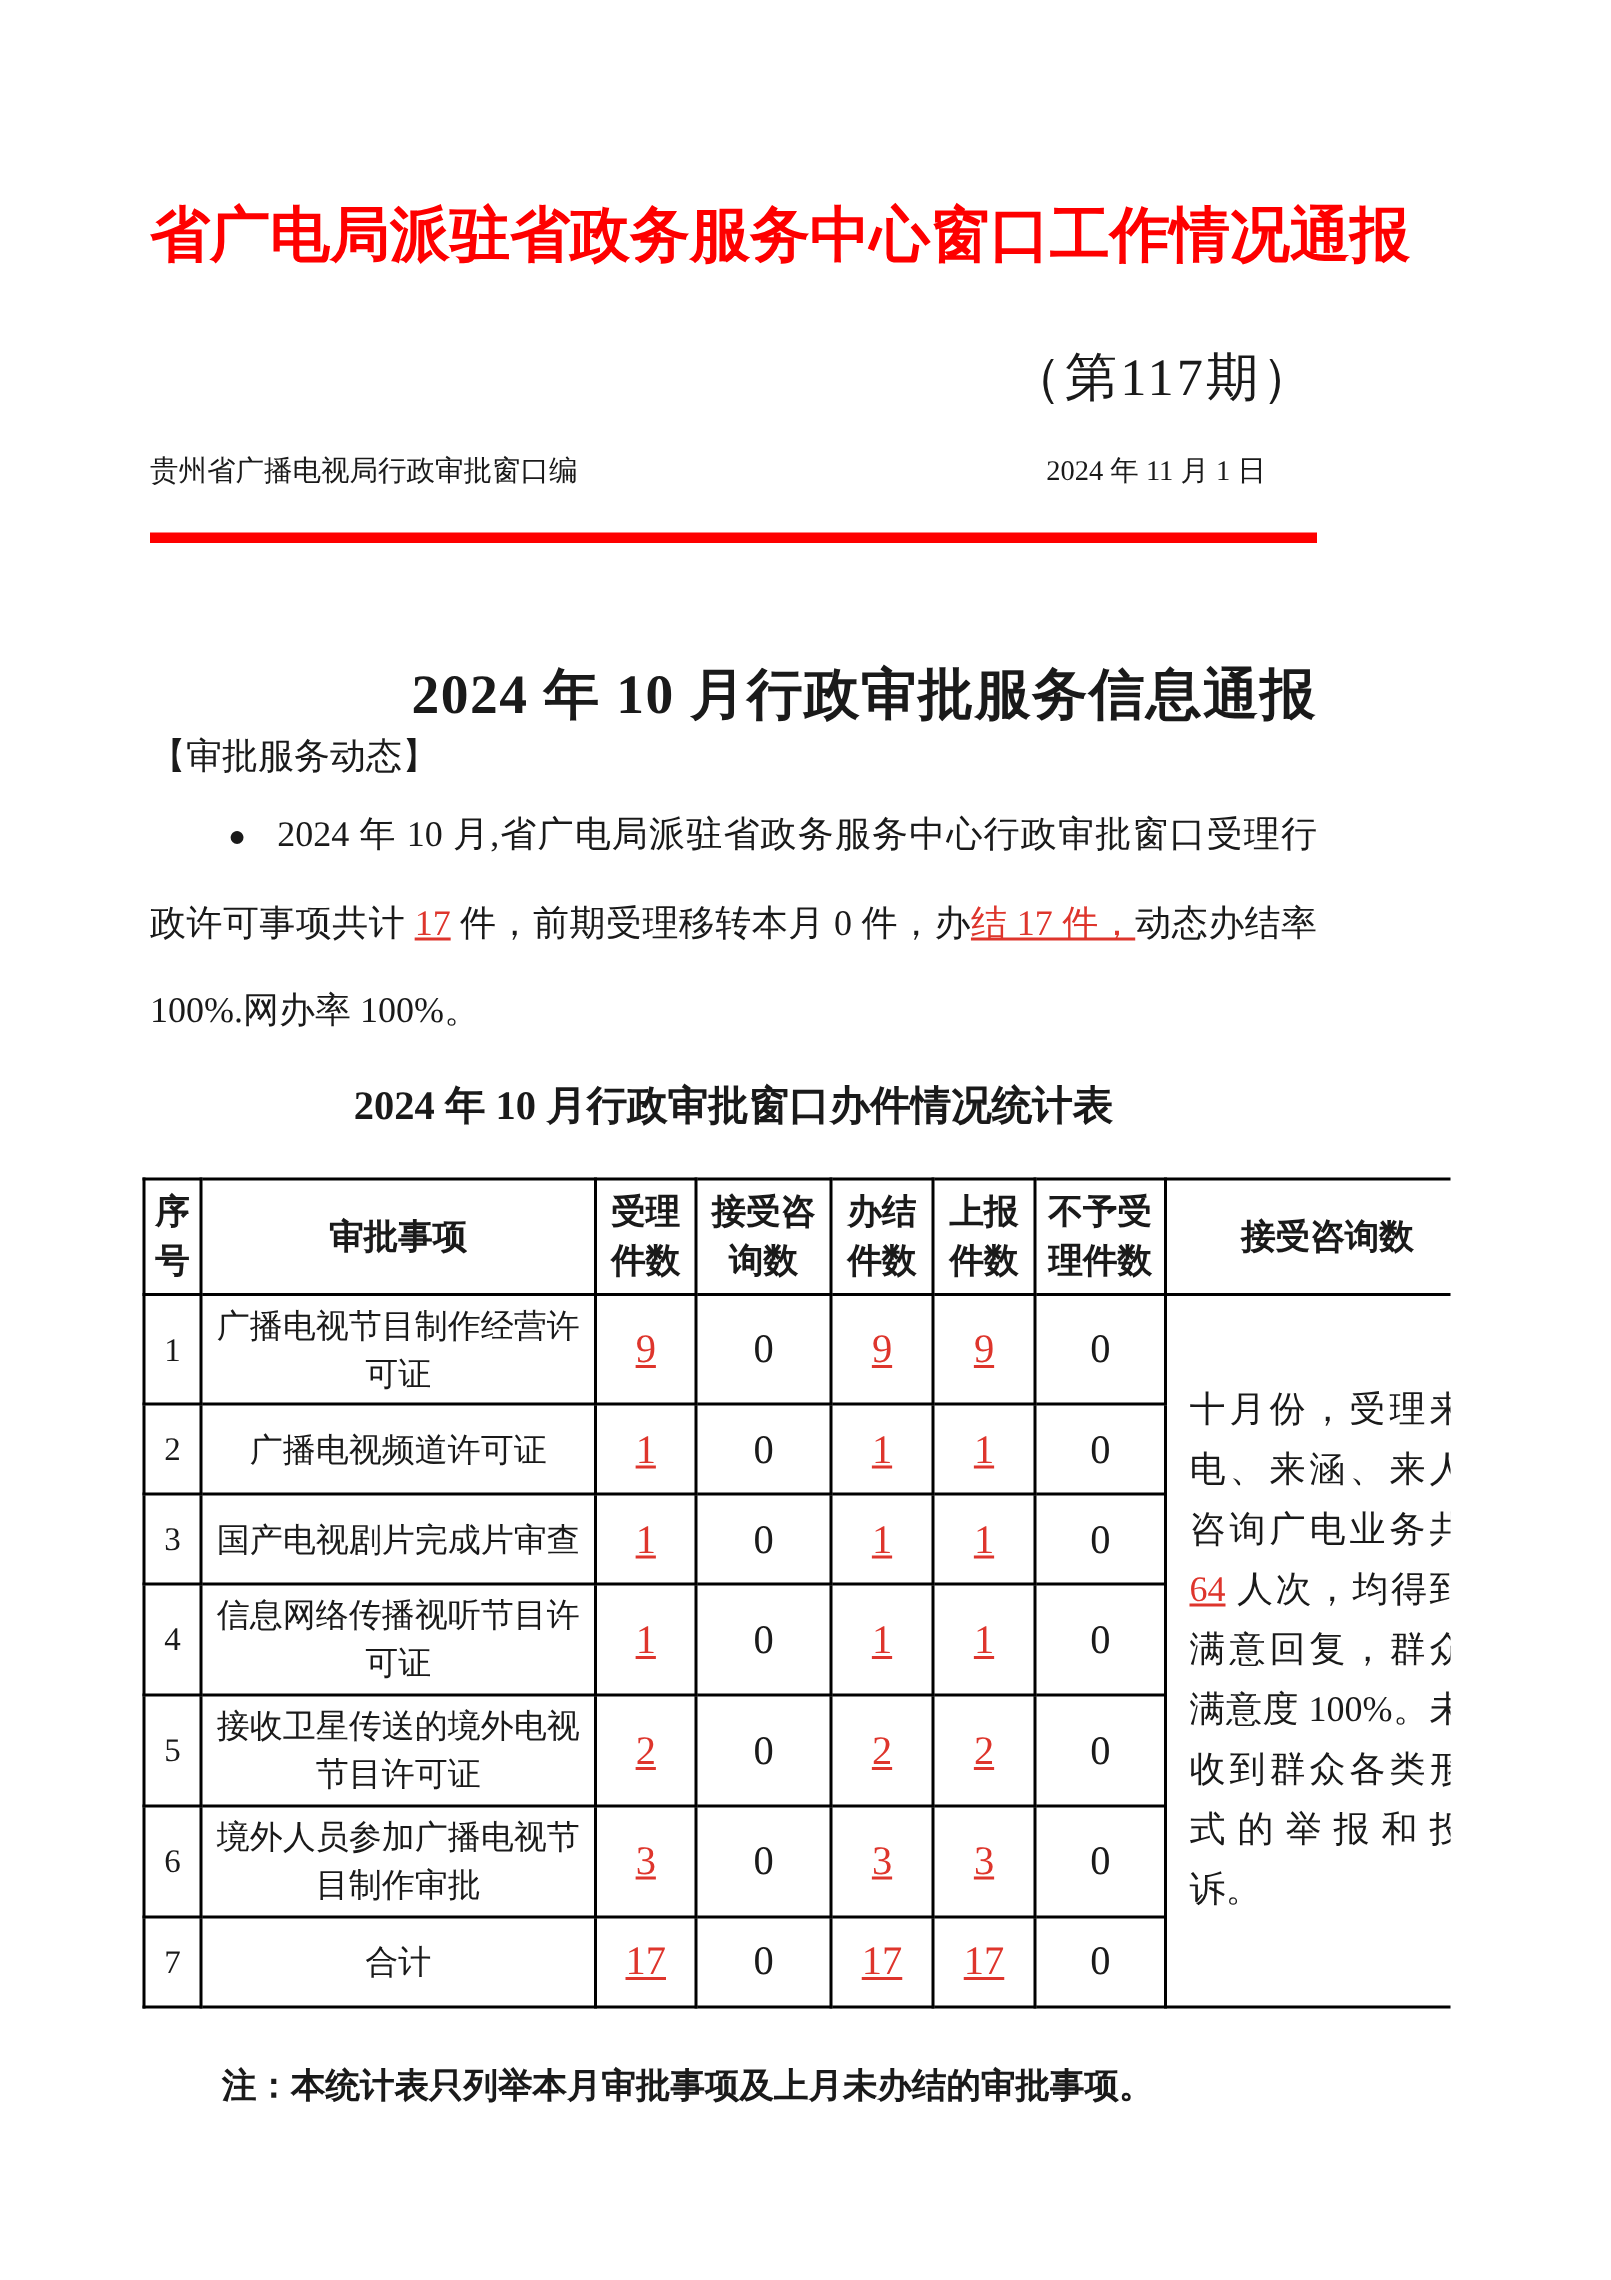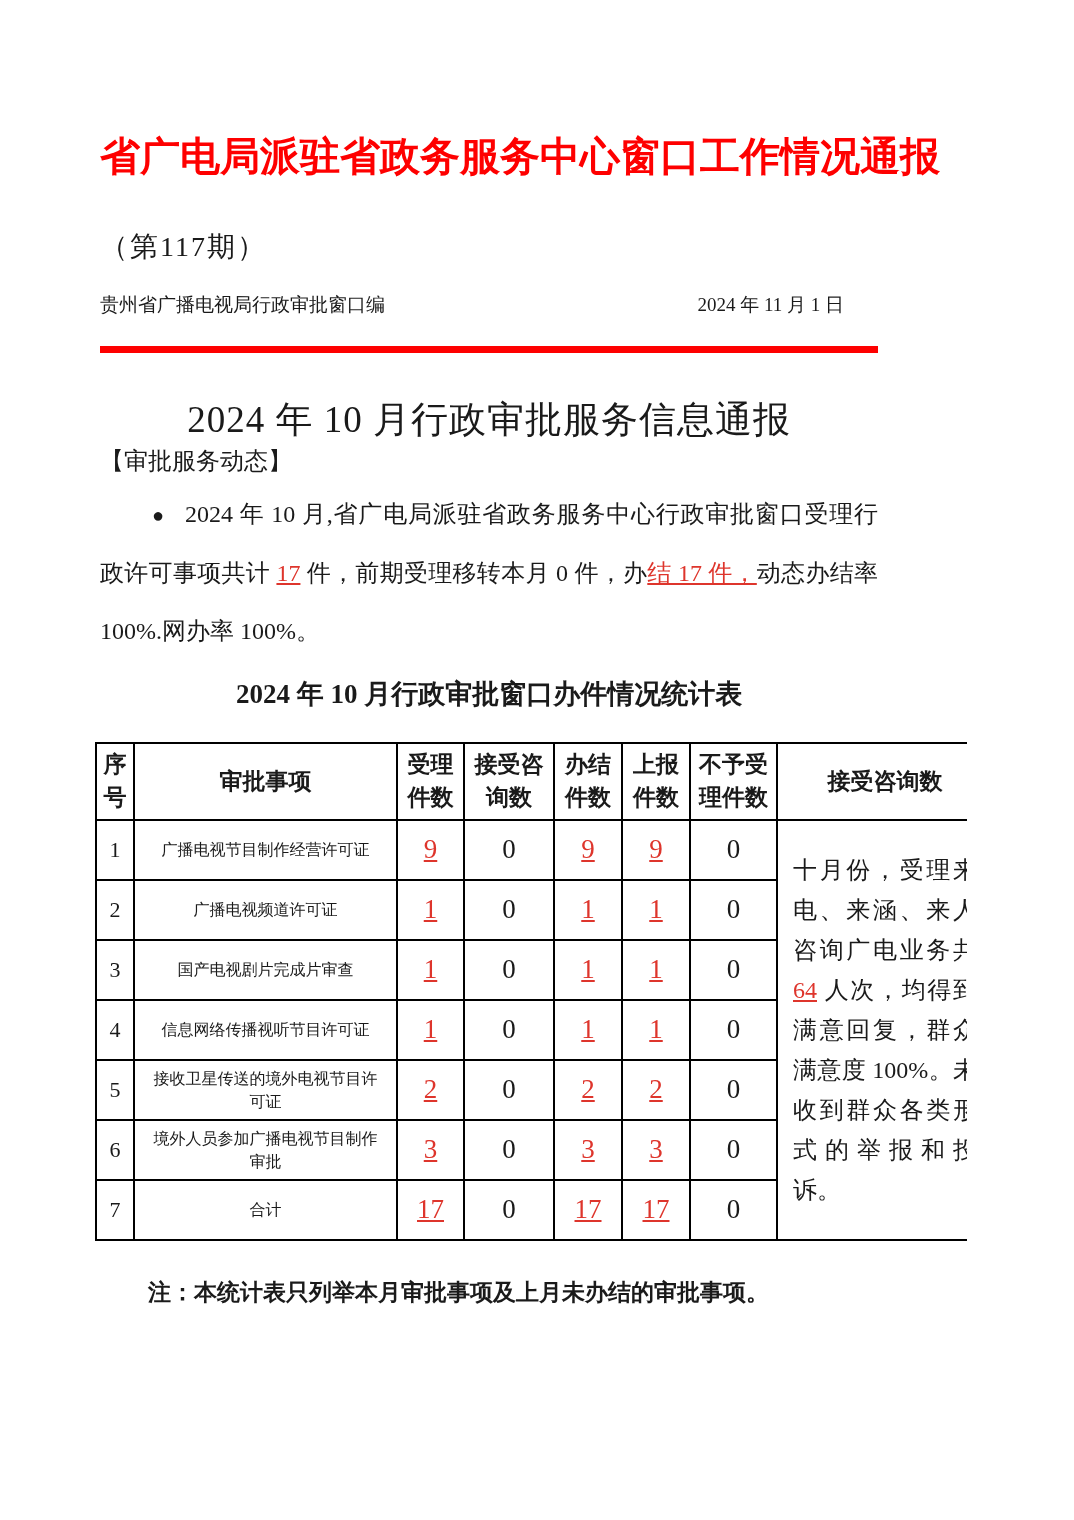--- a/index.html
+++ b/index.html
@@ -17,42 +17,42 @@
     padding-top:130px;
     font-size:40px;
     line-height:1.35;
     font-weight:bold;
     text-align:center;
     color:var(--title_red,#fe0000);
     white-space:nowrap;
   }
   .issue {
     margin-top:44px;
-    text-align:left;
-    font-size:28px;
+    text-align:right;
+    font-size:35px;
     letter-spacing:2px;
   }
   .byline {
     margin-top:26px;
     display:flex;
     justify-content:space-between;
     align-items:baseline;
     font-size:19px;
     padding-right:34px;
   }
   .red-rule {
     margin-top:28px;
     height:7px;
     background:var(--title_red,#fe0000);
   }
   .bulletin-heading {
-    margin-top:42px;
-    text-align:center;
+    margin-top:76px;
+    text-align:right;
     font-size:37px;
-    font-weight:normal;
+    font-weight:bold;
     letter-spacing:1px;
   }
   .section-label {
     font-size:24px;
   }
   .body-para {
     margin-top:8px;
     font-size:24px;
     line-height:58px;
     text-align:justify;
@@ -79,21 +79,21 @@
   }
   table.stats th {
     font-size:23px;
     font-weight:bold;
     line-height:1.45;
     height:66px;
     padding:4px 2px;
     text-align:center;
   }
   td.c-no   { font-size:22px; text-align:center; height:60px; }
-  td.c-item { font-size:16px; line-height:1.45; text-align:center; padding:4px 17px; height:60px; }
+  td.c-item { font-size:22px; line-height:1.45; text-align:center; padding:4px 6px; height:60px; }
   td.c-num  { font-size:27px; text-align:center; height:60px; }
   td.c-consult {
     font-size:24px;
     line-height:40px;
     text-align:justify;
     padding:0 15px;
     vertical-align:middle;
   }
   .note {
     margin-top:36px;

